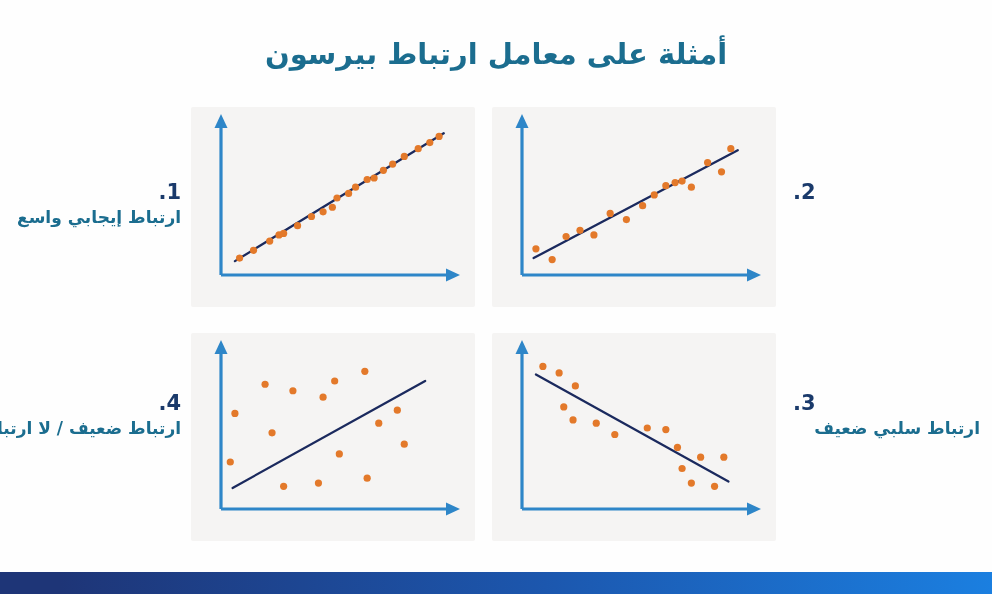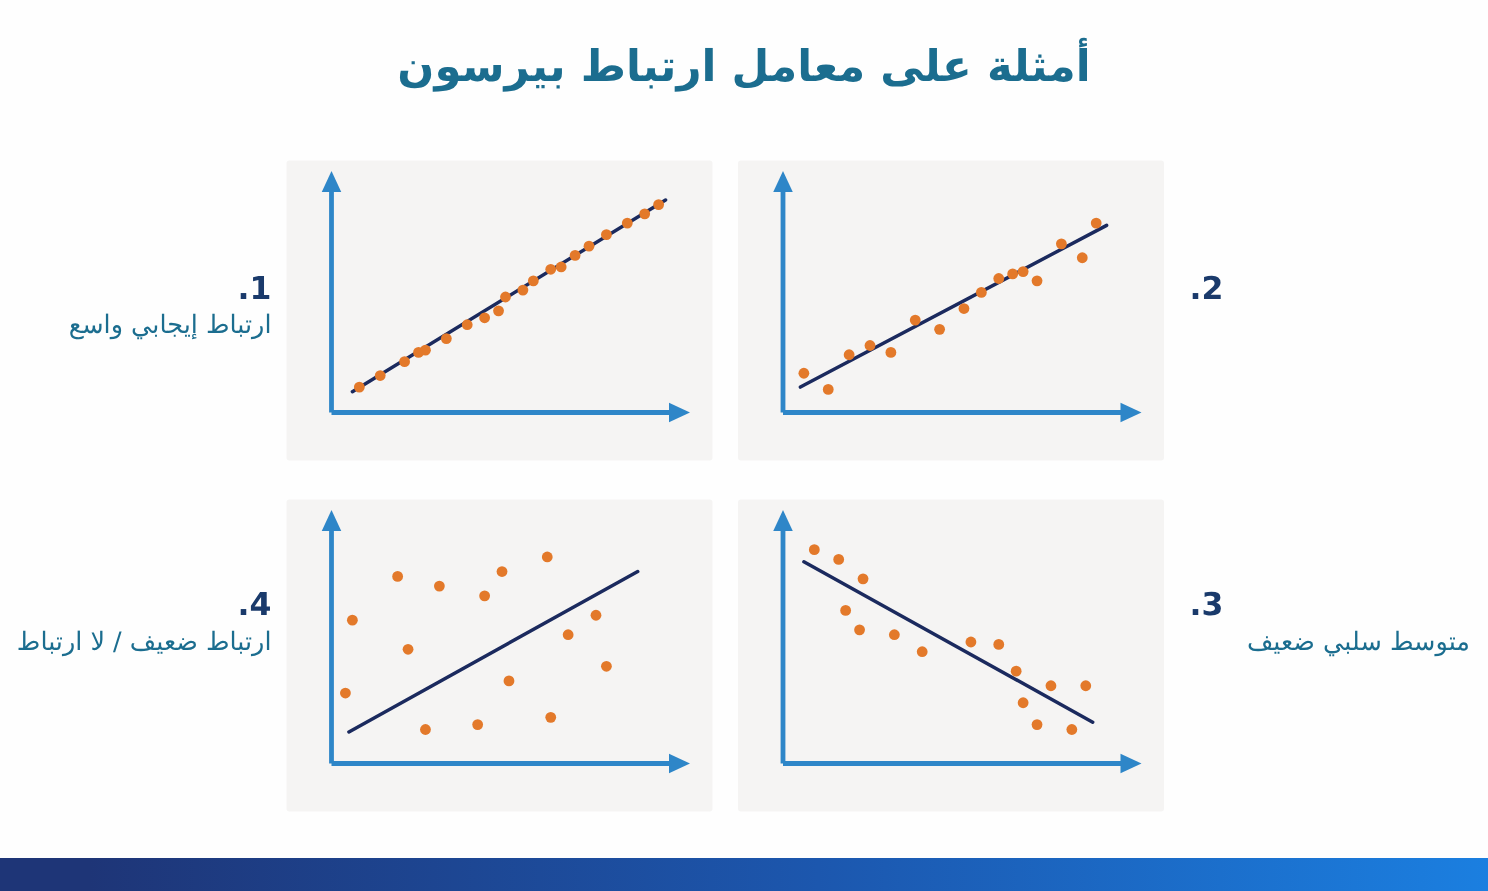--- a/index.html
+++ b/index.html
@@ -18,21 +18,21 @@
 
   #slide {
     position: absolute;
     inset: 0;
     background: #fefefe;
   }
 
   
   #title {
     position: absolute;
-    top: 26px;
+    top: 36px;
     left: 0;
     width: 992px;
     text-align: center;
     font-size: 29px;
     font-weight: bold;
     color: #1b6d8f;
     direction: rtl;
     letter-spacing: 0px;
     line-height: 1.25;
   }
@@ -58,21 +58,21 @@
     line-height: 1.35;
   }
   .caption .num {
     font-size: 21px;
     font-weight: bold;
     color: #1a3a6b;
     display: block;
   }
   .caption .lbl {
     font-size: 17px;
-    font-weight: normal;
+    font-weight: bold;
     color: #1b6d8f;
     display: block;
     white-space: nowrap;
   }
 
   
   #caption-1 {
     left: 0px;
     top: 178px;
     width: 186px;
@@ -245,21 +245,21 @@
     <span class="num">1.</span>
     <span class="lbl">ارتباط إيجابي واسع</span>
   </div>
 
   <div class="caption" id="caption-2">
     <span class="num">2.</span>
   </div>
 
   <div class="caption" id="caption-3">
     <span class="num">3.</span>
-    <span class="lbl">متوسط سلبي ضعيف</span>
+    <span class="lbl">ارتباط سلبي ضعيف</span>
   </div>
 
   <div class="caption" id="caption-4">
     <span class="num">4.</span>
     <span class="lbl">ارتباط ضعيف / لا ارتباط</span>
   </div>
 
   <div id="bottom-bar"></div>
 
 </div>

